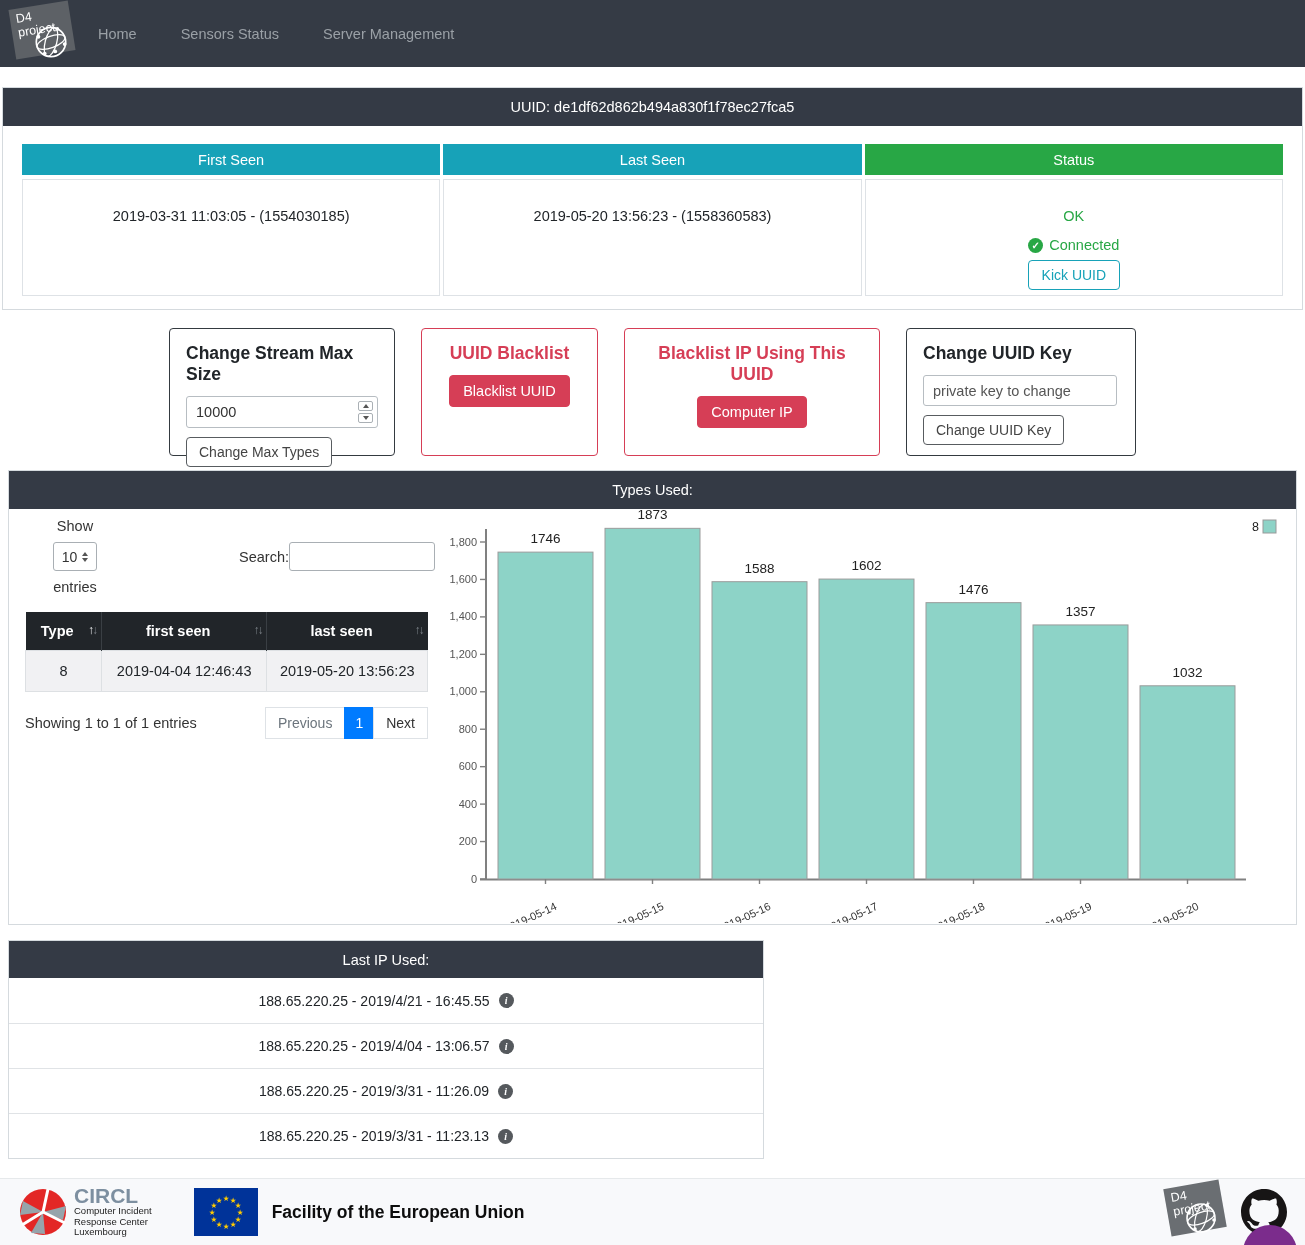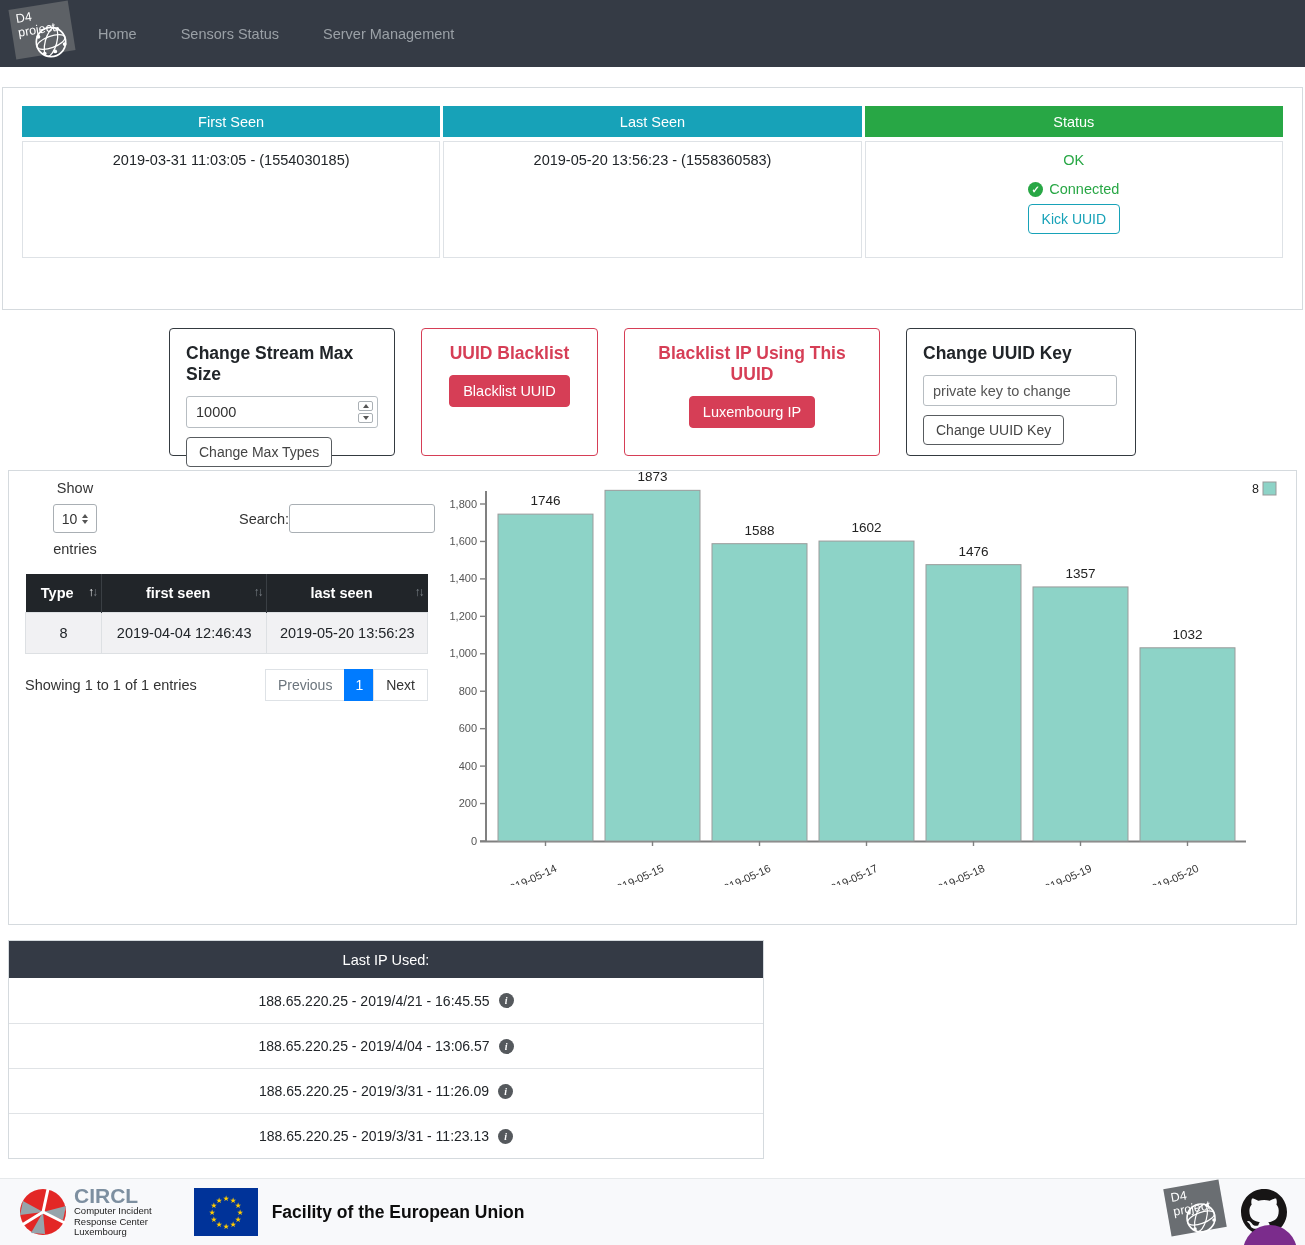--- a/index.html
+++ b/index.html
@@ -46,21 +46,21 @@
   .uuid-body { padding:14px 16px; }
   .status-table { width:100%; border-collapse:separate; border-spacing:3px 4px; }
   .status-table th {
     height:31px; color:#fff; font-weight:normal; font-size:14.5px;
     text-align:center; width:33.33%;
   }
   th.teal  { background:#17a2b8; }
   th.green { background:#28a745; }
   .status-table td {
     border:1px solid #dee2e6; height:117px; vertical-align:top;
-    text-align:center; padding-top:10px; font-size:14.5px; color:#212529;
+    text-align:center; padding-top:28px; font-size:14.5px; color:#212529;
   }
   .ok-text { color:#28a745; margin-bottom:13px; }
   .connected-line {
     display:flex; align-items:center; justify-content:center; gap:6px;
     color:#28a745; font-size:14.5px; margin-bottom:7px;
   }
   .check-icon {
     width:15px; height:15px; border-radius:50%; background:#28a745;
     color:#fff; font-size:10px; font-weight:bold;
     display:inline-flex; align-items:center; justify-content:center;
@@ -212,20 +212,23 @@
     </svg>
   </div>
   <div class="nav-items">
     <span class="nav-item">Home</span>
     <span class="nav-item">Sensors Status</span>
     <span class="nav-item">Server Management</span>
   </div>
 </div>
 
 <div class="panel uuid-panel">
+  <div class="panel-head">
+    <span>UUID: de1df62d862b494a830f1f78ec27fca5</span>
+  </div>
   <div class="uuid-body">
     <table class="status-table">
       <thead>
         <tr>
           <th class="teal">First Seen</th>
           <th class="teal">Last Seen</th>
           <th class="green">Status</th>
         </tr>
       </thead>
       <tbody>
@@ -263,32 +266,35 @@
     <button class="btn-outline">Change Max Types</button>
   </div>
 
   <div class="card red" style="width:177px">
     <div class="card-title">UUID Blacklist</div>
     <button class="btn-danger">Blacklist UUID</button>
   </div>
 
   <div class="card red" style="width:256px">
     <div class="card-title">Blacklist IP Using This UUID</div>
-    <button class="btn-danger">Luxembourg IP</button>
+    <button class="btn-danger">Computer IP</button>
   </div>
 
   <div class="card dark" style="width:230px">
     <div class="card-title">Change UUID Key</div>
     <input class="key-input" type="text" placeholder="private key to change" style="">
     <br>
     <button class="btn-outline">Change UUID Key</button>
   </div>
 </div>
 
 <div class="panel types-panel">
+  <div class="panel-head">
+    <span>Types Used:</span>
+  </div>
   <div class="types-body">
     <div class="dt-zone">
       <div class="dt-controls">
         <div class="dt-left">
           <span>Show</span>
           <div class="dt-select">
             <span>10</span>
             <span class="updown">
               <span class="tri-up"></span>
                 <span class="tri-down"></span>

